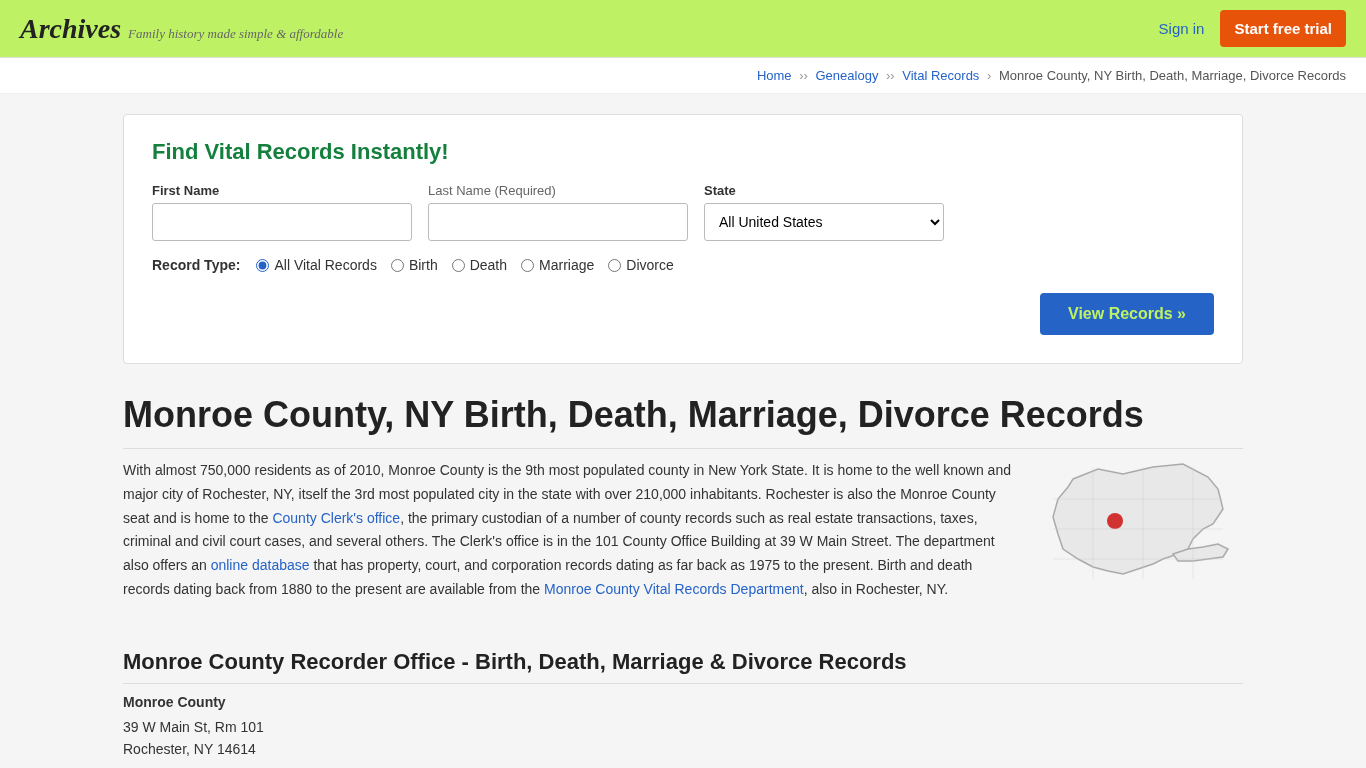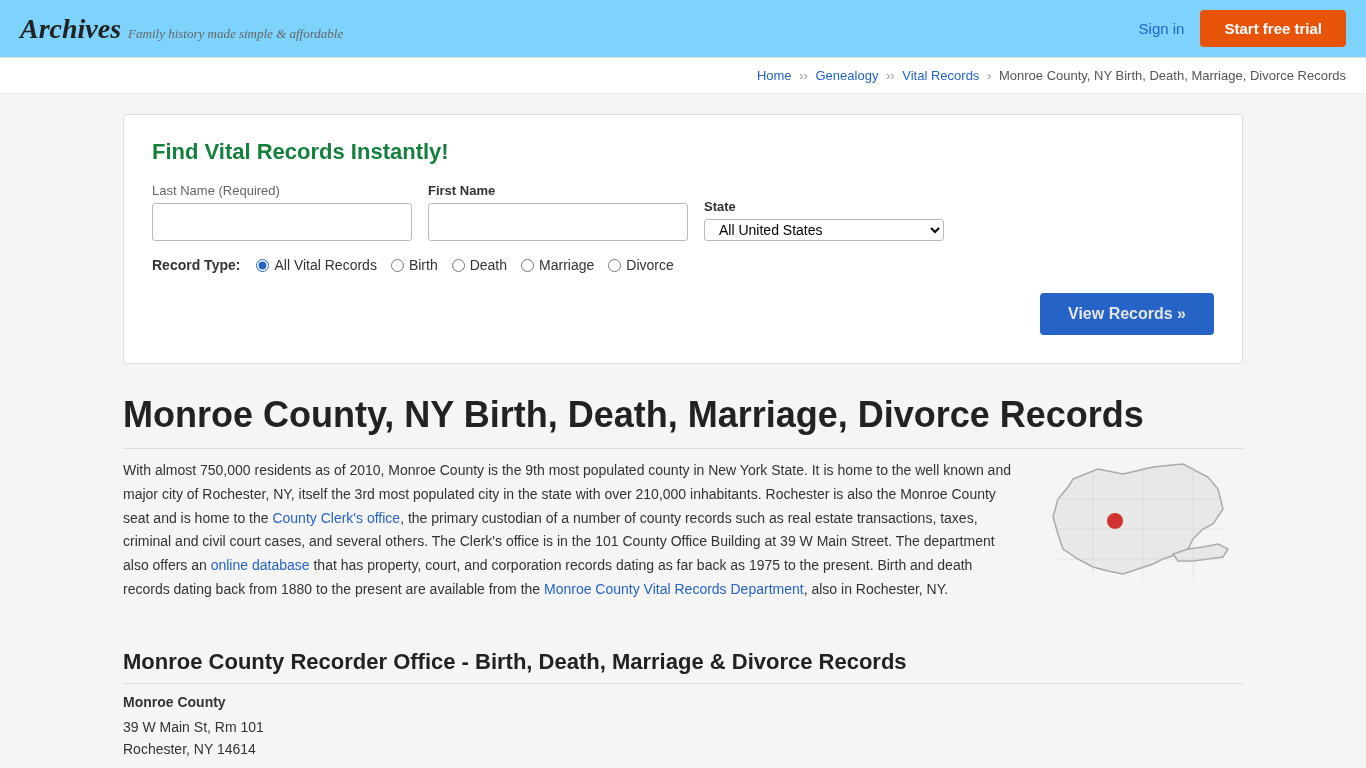--- a/index.html
+++ b/index.html
@@ -1,20 +1,20 @@
 <!DOCTYPE html>
 <html><head>
   <meta charset="utf-8">
   <style>
     * { box-sizing: border-box; margin: 0; padding: 0; }
     body { font-family: Arial, sans-serif; font-size: 14px; color: #333; background: #f5f5f5; }
 
     
     #header {
-      background: #7dd3fc;
+      background: #bef264;
       border-bottom: 1px solid #ddd;
       padding: 10px 20px;
       display: flex;
       align-items: center;
       justify-content: space-between;
     }
     #header-left {
       display: flex;
       align-items: baseline;
       gap: 10px;
@@ -40,21 +40,21 @@
     .sign-in-link {
       color: #2563c7;
       text-decoration: none;
       font-size: 15px;
       cursor: pointer;
     }
     .start-trial-btn {
       background: #e8530a;
       color: #fff;
       border: none;
-      padding: 10px 24px;
+      padding: 10px 14px;
       font-size: 15px;
       border-radius: 4px;
       cursor: pointer;
       font-weight: bold;
     }
 
     
     #breadcrumb {
       background: #fff;
       padding: 10px 20px;
@@ -114,21 +114,21 @@
     .field-group input[type="text"] {
       width: 260px;
       height: 38px;
       border: 1px solid #bbb;
       border-radius: 3px;
       padding: 0 10px;
       font-size: 14px;
     }
     .field-group select {
       width: 240px;
-      height: 22px;
+      height: 38px;
       border: 1px solid #bbb;
       border-radius: 3px;
       padding: 0 10px;
       font-size: 14px;
       background: #fff;
       cursor: pointer;
     }
     .record-type-row {
       display: flex;
       align-items: center;
@@ -150,21 +150,21 @@
       align-items: center;
       gap: 5px;
       cursor: pointer;
     }
     .radio-item input[type="radio"] {
       accent-color: #2563c7;
       cursor: pointer;
     }
     .view-records-btn {
       background: #2563c7;
-      color: #e5e5e5;
+      color: #bef264;
       border: none;
       padding: 12px 28px;
       font-size: 16px;
       border-radius: 4px;
       cursor: pointer;
       float: right;
       font-weight: bold;
     }
     .btn-row {
       overflow: hidden;
@@ -257,27 +257,27 @@
   <span class="breadcrumb-sep"> › </span>
   <span>Monroe County, NY Birth, Death, Marriage, Divorce Records</span>
 </nav>
 
 <main id="main">
 
   <div id="search-box">
     <h2>Find Vital Records Instantly!</h2>
     <div class="search-fields">
       <div class="field-group">
+        <label>First Name</label>
+        <input type="text" style="">
+      </div>
+      <div class="field-group">
         <label>
           <span>Last Name</span>&nbsp;<span style="font-weight:normal;color:#666;">(Required)</span>
         </label>
-        <input type="text" style="">
-      </div>
-      <div class="field-group">
-        <label>First Name</label>
         <input type="text" style="">
       </div>
       <div class="field-group">
         <label>State</label>
         <select id="state-select"><option value="All United States">All United States</option><option value="Alabama">Alabama</option><option value="Alaska">Alaska</option><option value="Arizona">Arizona</option><option value="Arkansas">Arkansas</option><option value="California">California</option><option value="Colorado">Colorado</option><option value="Connecticut">Connecticut</option><option value="Delaware">Delaware</option><option value="Florida">Florida</option><option value="Georgia">Georgia</option><option value="Hawaii">Hawaii</option><option value="Idaho">Idaho</option><option value="Illinois">Illinois</option><option value="Indiana">Indiana</option><option value="Iowa">Iowa</option><option value="Kansas">Kansas</option><option value="Kentucky">Kentucky</option><option value="Louisiana">Louisiana</option><option value="Maine">Maine</option><option value="Maryland">Maryland</option><option value="Massachusetts">Massachusetts</option><option value="Michigan">Michigan</option><option value="Minnesota">Minnesota</option><option value="Mississippi">Mississippi</option><option value="Missouri">Missouri</option><option value="Montana">Montana</option><option value="Nebraska">Nebraska</option><option value="Nevada">Nevada</option><option value="New Hampshire">New Hampshire</option><option value="New Jersey">New Jersey</option><option value="New Mexico">New Mexico</option><option value="New York">New York</option><option value="North Carolina">North Carolina</option><option value="North Dakota">North Dakota</option><option value="Ohio">Ohio</option><option value="Oklahoma">Oklahoma</option><option value="Oregon">Oregon</option><option value="Pennsylvania">Pennsylvania</option><option value="Rhode Island">Rhode Island</option><option value="South Carolina">South Carolina</option><option value="South Dakota">South Dakota</option><option value="Tennessee">Tennessee</option><option value="Texas">Texas</option><option value="Utah">Utah</option><option value="Vermont">Vermont</option><option value="Virginia">Virginia</option><option value="Washington">Washington</option><option value="West Virginia">West Virginia</option><option value="Wisconsin">Wisconsin</option><option value="Wyoming">Wyoming</option></select>
       </div>
     </div>
 
     <div class="record-type-row">
       <span class="record-type-label">Record Type:</span>

